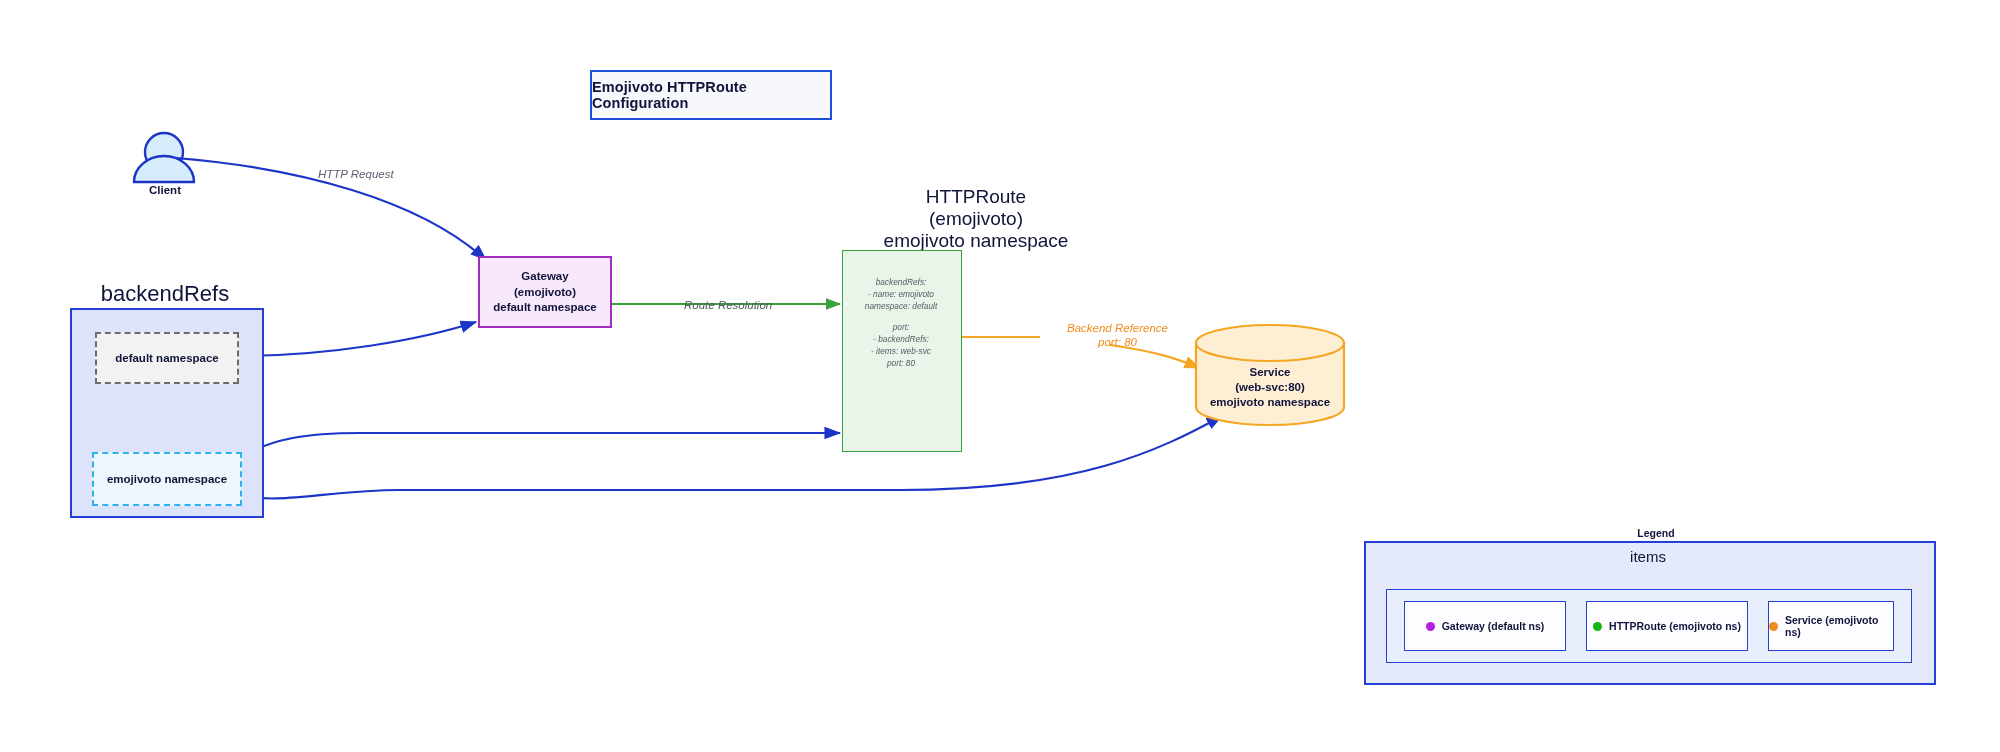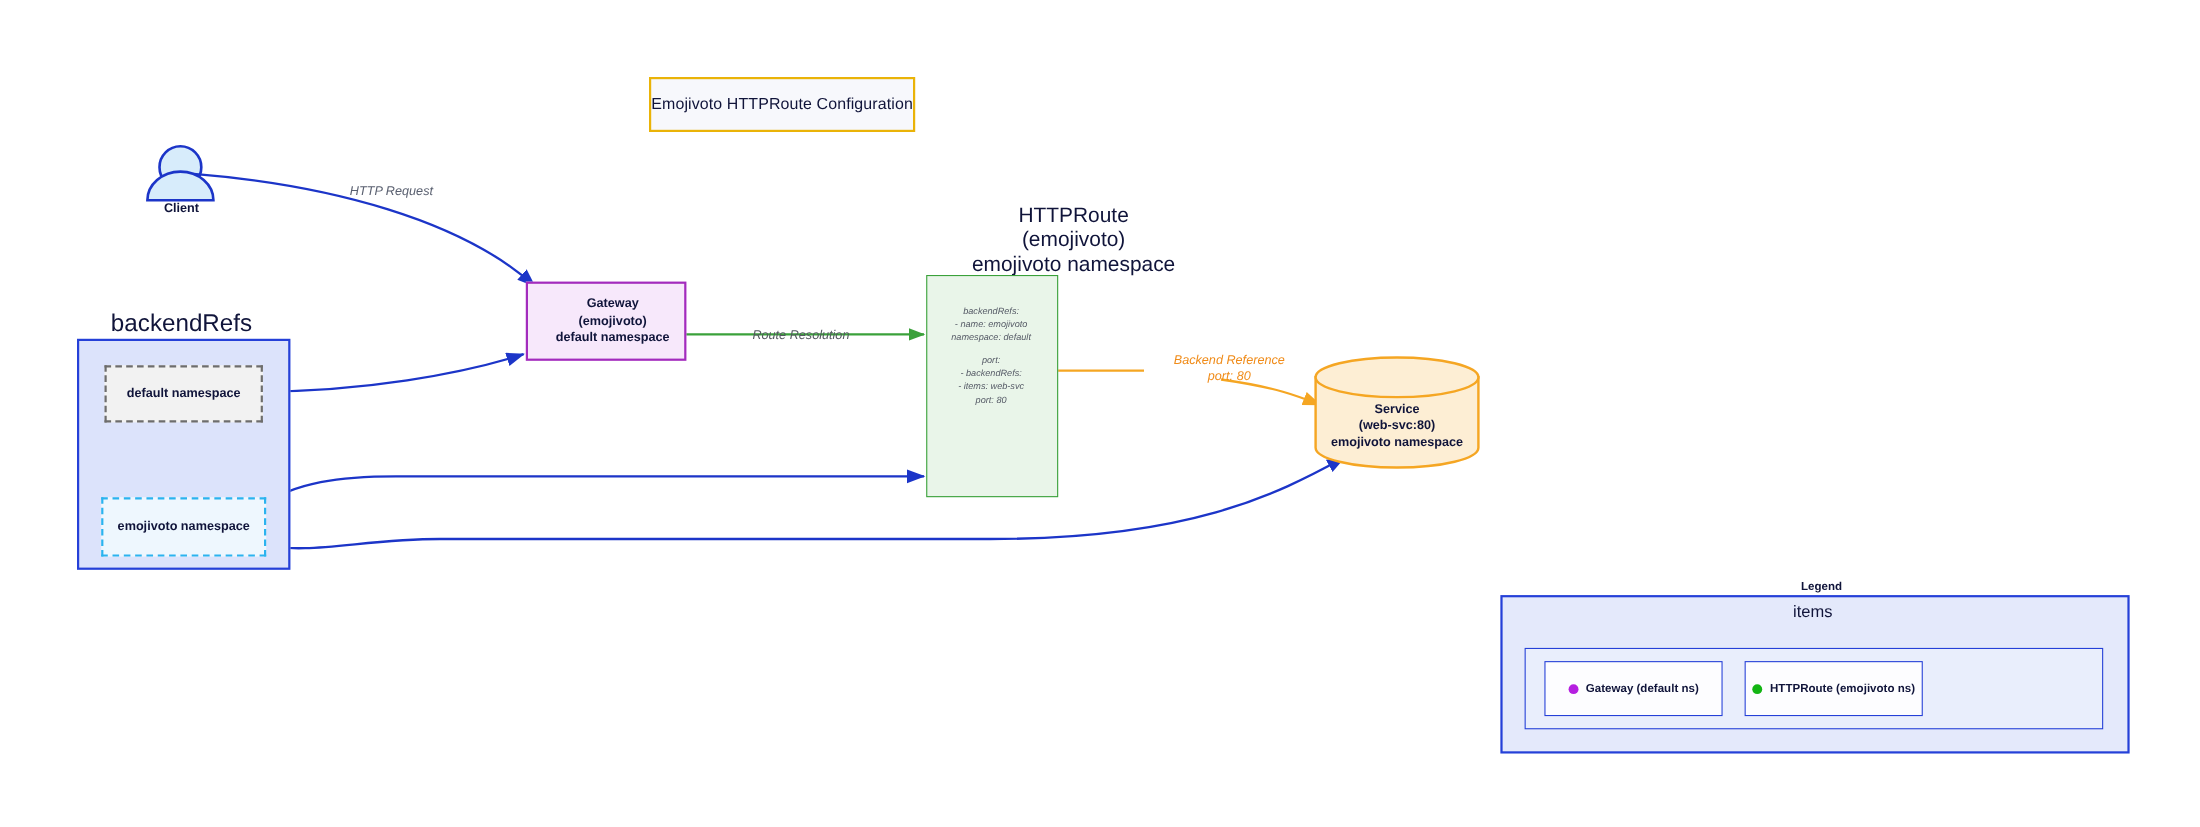--- a/index.html
+++ b/index.html
@@ -3,22 +3,22 @@
 <meta charset="utf-8">
 <style>
   html,body{margin:0;padding:0;background:#ffffff;}
   body{width:2000px;height:752px;position:relative;overflow:hidden;
        font-family:"Liberation Sans","DejaVu Sans",sans-serif;color:#10143a;}
   .canvas{position:absolute;inset:0;}
   svg.wires{position:absolute;left:0;top:0;width:2000px;height:752px;overflow:visible;}
 
   
   #title-box{position:absolute;left:590px;top:70px;width:238px;height:46px;
-    border:2px solid #eab308;background:#f7f8fc;display:flex;align-items:center;
-    justify-content:center;font-size:14.5px;font-weight:normal;letter-spacing:.1px;}
+    border:2px solid #1d4ed8;background:#f7f8fc;display:flex;align-items:center;
+    justify-content:center;font-size:14.5px;font-weight:bold;letter-spacing:.1px;}
 
   
   #namespaces-title{position:absolute;left:70px;top:281px;width:190px;text-align:center;
     font-size:22px;font-weight:400;color:#10143a;}
   #namespaces-box{position:absolute;left:70px;top:308px;width:190px;height:206px;
     border:2px solid #2540d8;background:#dce3fb;}
   #default-ns{position:absolute;left:95px;top:332px;width:140px;height:48px;
     border:2px dashed #6d6d6d;background:#f2f2f2;display:flex;align-items:center;
     justify-content:center;font-size:11.5px;font-weight:bold;}
   #emojivoto-ns{position:absolute;left:92px;top:452px;width:146px;height:50px;
@@ -26,21 +26,21 @@
     justify-content:center;font-size:11.5px;font-weight:bold;}
 
   
   #client-label{position:absolute;left:120px;top:184px;width:90px;text-align:center;
     font-size:11.5px;font-weight:bold;}
 
   
   #gateway-box{position:absolute;left:478px;top:256px;width:130px;height:68px;
     border:2px solid #a32bbd;background:#f7e8fb;display:flex;flex-direction:column;
     align-items:center;justify-content:center;gap:1px;font-size:11.5px;font-weight:bold;
-    line-height:1.28;text-align:center;padding-left:12px;}
+    line-height:1.28;text-align:center;}
 
   
   #httproute-title{position:absolute;left:836px;top:186px;width:280px;text-align:center;
     font-size:19px;font-weight:400;line-height:1.17;}
   #httproute-box{position:absolute;left:842px;top:250px;width:118px;height:200px;
     border:1.6px solid #3aa13a;background:#e9f5e9;}
   #httproute-yaml{position:absolute;left:842px;top:276px;width:118px;text-align:center;
     font-size:8.3px;font-style:italic;color:#555a66;line-height:1.45;}
   #httproute-yaml .gap{display:block;height:9px;}
   #service-label{position:absolute;left:1196px;top:365px;width:148px;text-align:center;
@@ -162,14 +162,18 @@
   <div id="legend-inner"></div>
 
   <div class="legend-item" id="legend-item-0">
     <span class="legend-dot" style="background: rgb(181, 31, 224);"></span>
     <span>Gateway (default ns)</span>
   </div>
   <div class="legend-item" id="legend-item-1">
     <span class="legend-dot" style="background: rgb(19, 181, 19);"></span>
     <span>HTTPRoute (emojivoto ns)</span>
   </div>
+  <div class="legend-item" id="legend-item-2">
+    <span class="legend-dot" style="background: rgb(240, 140, 26);"></span>
+    <span>Service (emojivoto ns)</span>
+  </div>
 
 </div>
 
 </body></html>

